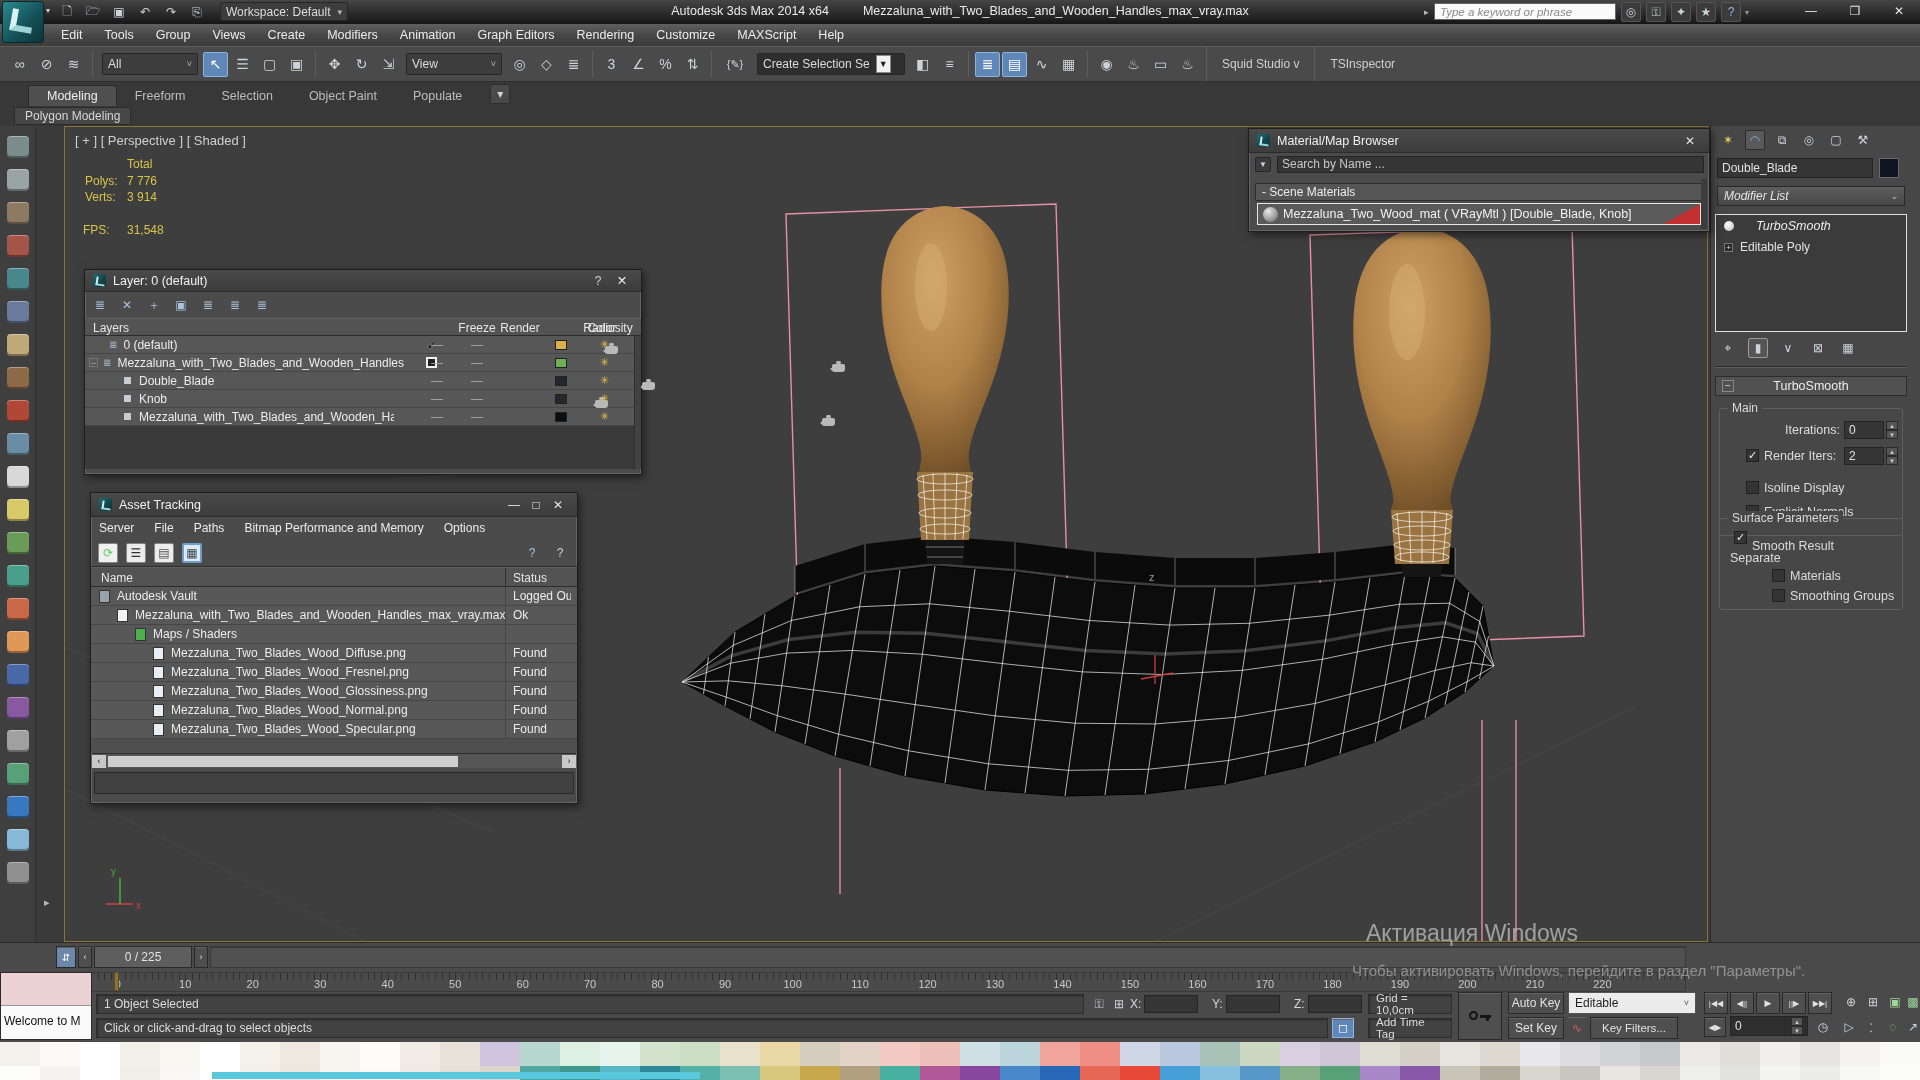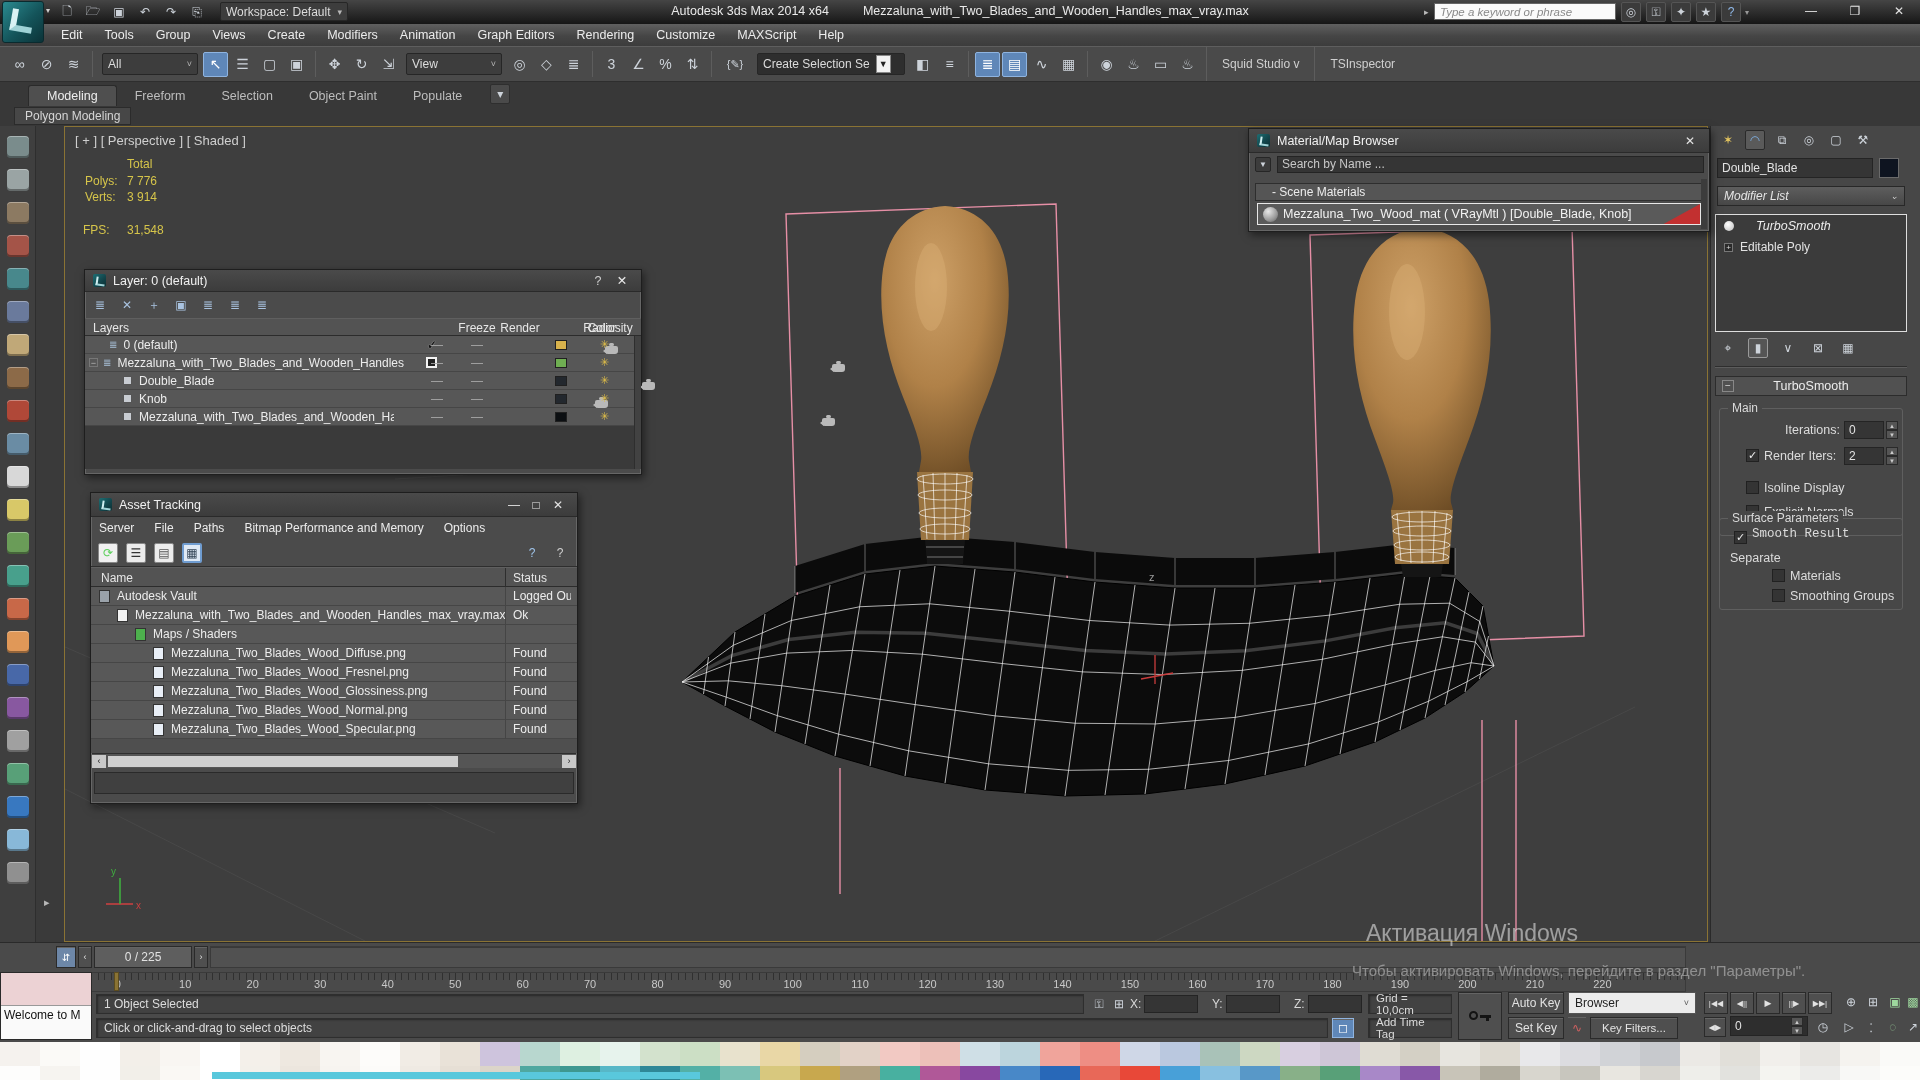--- a/index.html
+++ b/index.html
@@ -547,21 +547,21 @@
       <div class="logo"></div>
       <span>Material/Map Browser</span>
       <span class="wbtn" style="margin-left:auto;">✕</span>
     </div>
     <div style="height:22px;display:flex;align-items:center;padding:0 5px;gap:5px;">
       <div class="ibtn sm" style="width:16px;height:15px;background:#3c3c3c;border-color:#262626;font-size:8px;">▼</div>
       <div class="f" style="flex:1;height:17px;">
           <span style="color:#c8c8c8;">Search by Name ...</span>
         </div>
     </div>
-    <div style="margin:8px 6px 0 6px;height:18px;background:#555;border:1px solid #2e2e2e;display:flex;align-items:center;padding:0 16px;color:#ececec;">
+    <div style="margin:8px 6px 0 6px;height:18px;background:#555;border:1px solid #2e2e2e;display:flex;align-items:center;padding:0 6px;color:#ececec;">
       <span>- Scene Materials</span>
     </div>
     <div style="margin:2px 8px 0 8px;height:22px;background:#5a5a5a;border:1px solid #e8e8e8;display:flex;align-items:center;position:relative;overflow:hidden;">
       <span style="width:15px;height:15px;border-radius:50%;background:radial-gradient(circle at 35% 30%,#e8e8e8,#9a9a9a 60%,#5c5c5c);margin:0 5px;flex:none;"></span>
       <span class="txt" style="color:#f2f2f2;font-size:12.5px;">Mezzaluna_Two_Wood_mat  ( VRayMtl )  [Double_Blade, Knob]</span>
       <span style="position:absolute;right:0;top:0;width:40px;height:22px;background:#c23030;clip-path:polygon(100% 0,100% 100%,0 100%);"></span>
     </div>
     <div style="position:absolute;right:2px;top:50px;width:6px;height:50px;background:#3c3c3c;"></div>
   </div>
 
@@ -626,21 +626,21 @@
         </div>
       <span class="cb" style="left:26px;top:72px;"></span>
       <span class="plbl" style="left:44px;top:72px;">Isoline Display</span>
       <span class="cb" style="left:26px;top:96px;"></span>
       <span class="plbl" style="left:44px;top:96px;">Explicit Normals</span>
     </div>
 
     <div class="grp" style="left:8px;top:392px;width:184px;height:92px;">
       <span class="glab">Surface Parameters</span>
       <span class="cb" style="left:14px;top:12px;">✓</span>
-      <span class="plbl" style="left:32px;top:8px;font-family:Liberation Mono, monospace;">Smooth Result</span>
+      <span class="plbl" style="left:32px;top:20px;">Smooth Result</span>
       <span class="plbl" style="left:10px;top:32px;">Separate</span>
       <span class="cb" style="left:52px;top:50px;"></span>
       <span class="plbl" style="left:70px;top:50px;">Materials</span>
       <span class="cb" style="left:52px;top:70px;"></span>
       <span class="plbl" style="left:70px;top:70px;">Smoothing Groups</span>
     </div>
 
   </div>
 
   <div class="abs" id="bottombar"></div>
@@ -677,21 +677,21 @@
       <span>170</span>
       <span>180</span>
       <span>190</span>
       <span>200</span>
       <span>210</span>
       <span>220</span>
     </div>
 
   <div class="abs" style="left:0;top:972px;width:92px;height:68px;border:1px solid #2a2a2a;z-index:6;">
     <div style="height:33px;background:#ecd2d4;border-bottom:1px solid #999;"></div>
-    <div style="height:33px;background:#fafafa;color:#111;font-size:12px;padding:2px 0 0 3px;white-space:nowrap;overflow:hidden;"><span>Welcome to M</span></div>
+    <div style="height:33px;background:#fafafa;color:#111;font-size:12px;padding:8px 0 0 3px;white-space:nowrap;overflow:hidden;"><span>Welcome to M</span></div>
   </div>
 
   <div class="sunken" style="left:96px;top:994px;width:988px;height:20px;">
       <span>1 Object Selected</span>
     </div>
   <div class="ibtn sm abs" style="left:1088px;top:994px;">⚿</div>
   <div class="ibtn sm abs" style="left:1108px;top:994px;">⊞</div>
   <span class="abs" style="left:1130px;top:997px;color:#d8d8d8;">X:</span>
   <div class="f" style="position:absolute;left:1144px;top:995px;width:54px;height:18px;"></div>
   <span class="abs" style="left:1212px;top:997px;color:#d8d8d8;">Y:</span>
@@ -717,21 +717,21 @@
       <span style="position:absolute;left:17px;top:4px;width:2.5px;height:6px;background:#141414;"></span>
     </span>
   </div>
   <div class="bbtn" style="left:1508px;top:992px;width:56px;height:22px;">
       <span>Auto Key</span>
     </div>
   <div class="bbtn" style="left:1508px;top:1017px;width:56px;height:22px;">
       <span>Set Key</span>
     </div>
   <div class="abs" style="left:1568px;top:992px;width:128px;height:22px;background:#ececec;border:1px solid #555;color:#222;display:flex;align-items:center;padding:0 6px;">
-    <span>Browser</span>
+    <span>Editable</span>
       <span style="margin-left:auto;font-size:9px;color:#555;">˅</span>
   </div>
   <div class="bbtn" style="left:1568px;top:1017px;width:18px;height:22px;color:#d06060;border:none;background:none;">∿</div>
   <div class="bbtn" style="left:1590px;top:1017px;width:88px;height:22px;font-size:11.5px;">
       <span>Key Filters...</span>
     </div>
 
   <div class="bbtn" style="left:1704px;top:992px;width:24px;height:22px;font-size:8px;">|◀◀</div>
   <div class="bbtn" style="left:1730px;top:992px;width:24px;height:22px;font-size:8px;">◀||</div>
   <div class="bbtn" style="left:1756px;top:992px;width:24px;height:22px;font-size:9px;">▶</div>

